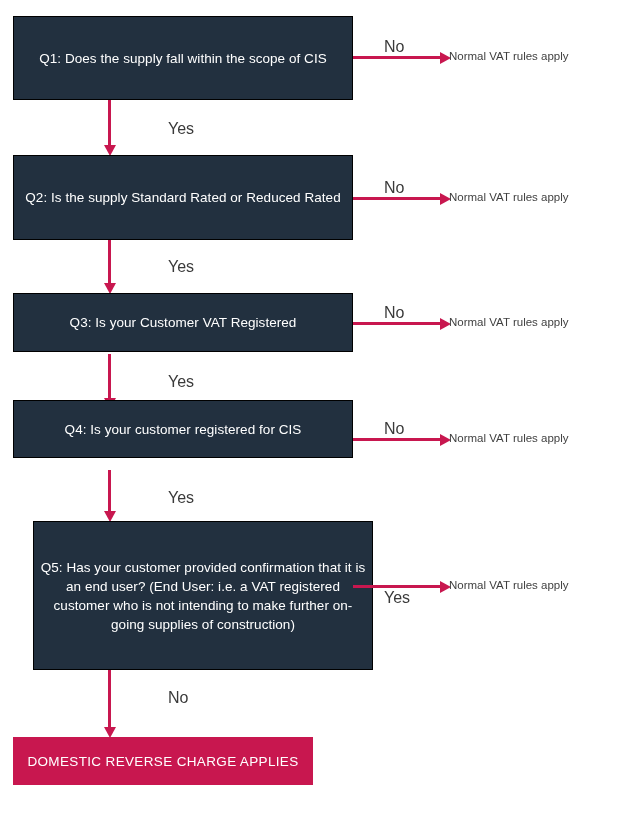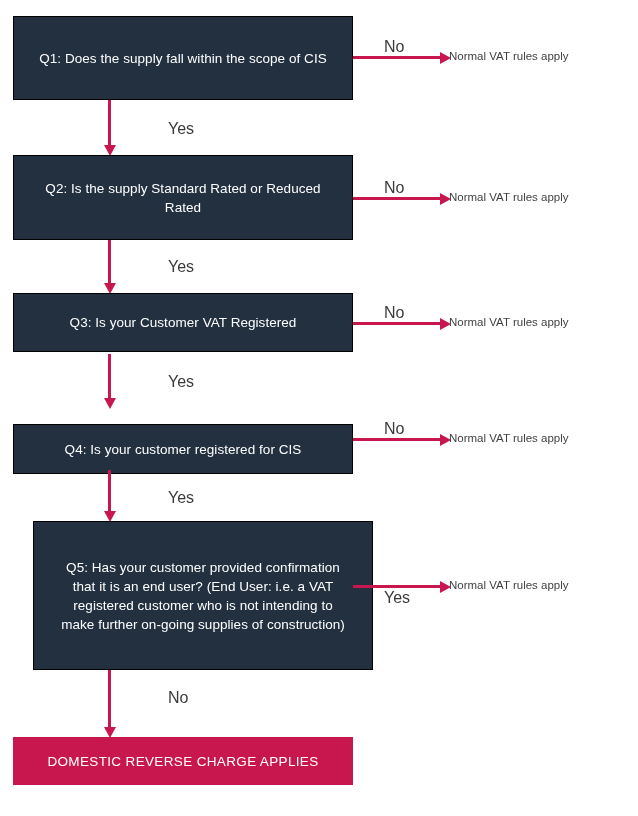--- a/index.html
+++ b/index.html
@@ -30,37 +30,37 @@
     box-sizing: border-box;
     background: #22303F;
     border: 1px solid #000000;
     color: #ffffff;
     display: flex;
     align-items: center;
     justify-content: center;
     text-align: center;
     font-size: 13.5px;
     line-height: 19px;
-    padding: 4px 24px;
+    padding: 4px 4px;
     letter-spacing: 0.05px;
   }
   .qbox .qtext { display: block; width: 100%; }
 
   #box-q1 { top: 16px;  height: 84px; }
   #box-q2 { top: 155px; height: 85px; }
   #box-q3 { top: 293px; height: 59px; }
-  #box-q4 { top: 424px; height: 50px; }
+  #box-q4 { top: 400px; height: 58px; }
   #box-q5 { top: 521px; height: 149px; margin-left: 20px; }
 
   
   #box-result {
     position: absolute;
     left: 13px;
     top: 737px;
-    width: 340px;
+    width: 300px;
     height: 48px;
     box-sizing: border-box;
     background: #C8174F;
     color: #ffffff;
     display: flex;
     align-items: center;
     justify-content: center;
     text-align: center;
     font-size: 13.5px;
     letter-spacing: 0.35px;

